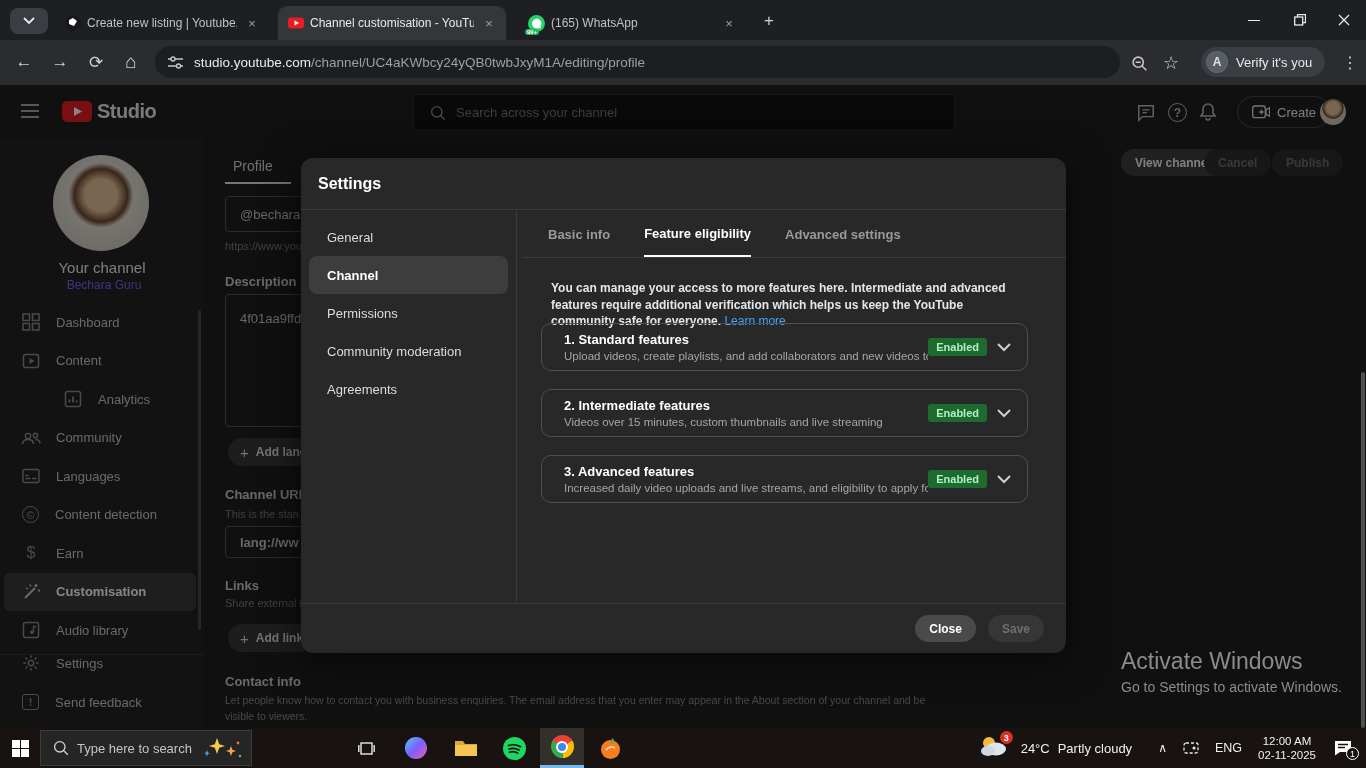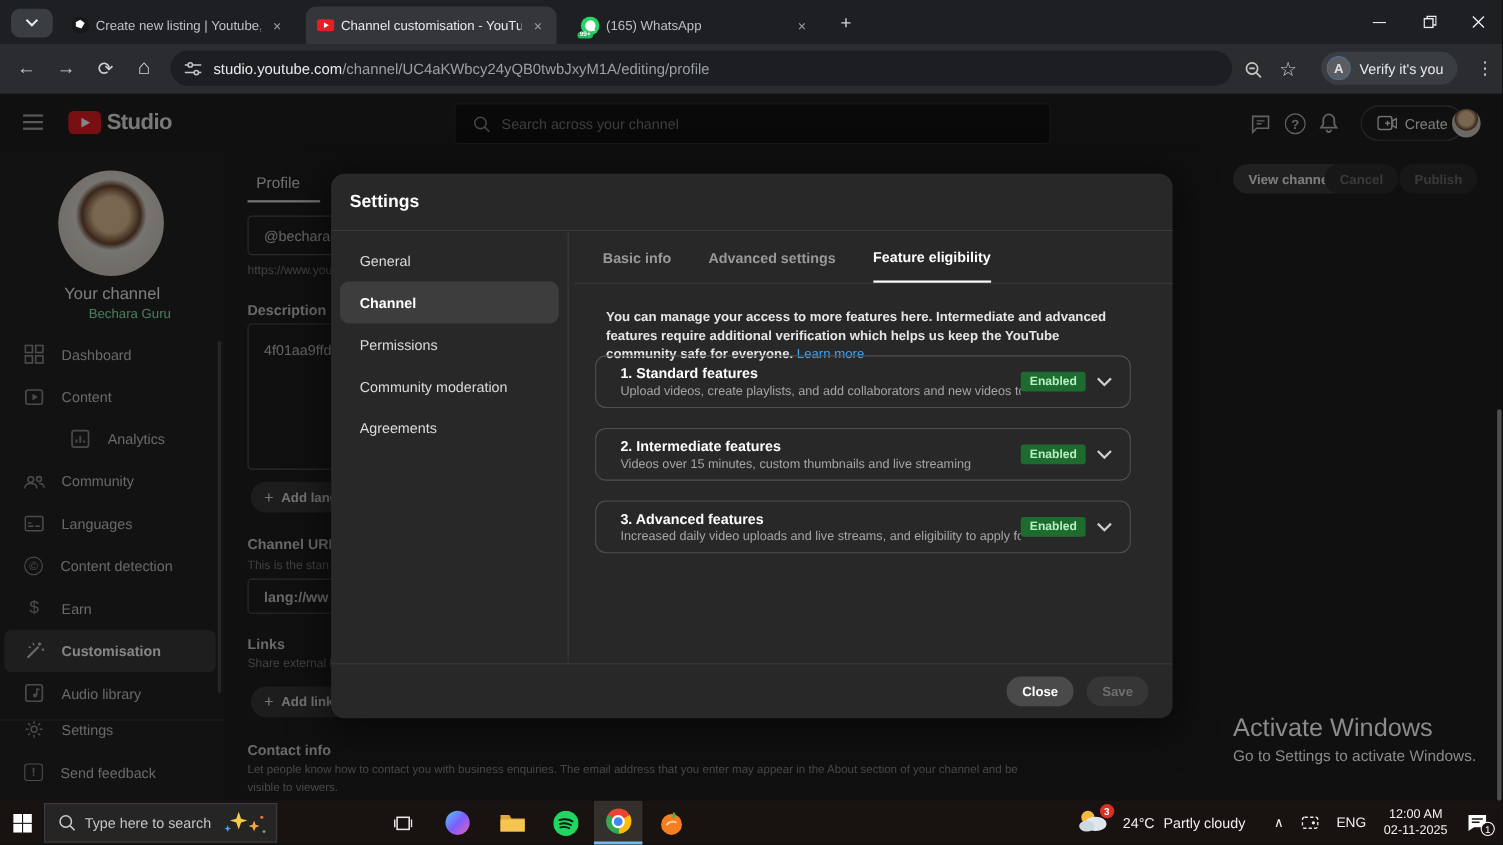--- a/index.html
+++ b/index.html
@@ -200,21 +200,21 @@
           <path d="M15.5 5l4-2.2v9.4l-4-2.2z" fill="none" stroke="#ddd" stroke-width="1.5"></path>
         </svg>
       <span style="color:#eee; font-size:13px; font-weight:normal;">Create</span>
     </div>
     <div class="abs" style="left:1320px; top:14px; width:26px; height:26px; border-radius:50%; background:radial-gradient(circle at 50% 35%, #e7c49c 30%, #6d4a33 48%, #cfc9c1 52%);"></div>
   </div>
 
   <div id="sidebar" class="abs">
     <div class="abs" style="left:53px; top:17px; width:96px; height:96px; border-radius:50%; background:radial-gradient(circle at 50% 42%, #e8c49a 22%, #6e4a32 36%, #e3ded7 44%, #c9c2b9 100%);"></div>
     <div class="abs" style="left:0; top:121px; width:204px; text-align:center; color:#efefef; font-size:15px;">Your channel</div>
-    <div class="abs" style="left:16px; top:140px; width:204px; text-align:center; color:#86efac; font-size:12px;">Bechara Guru</div>
+    <div class="abs" style="left:2px; top:140px; width:204px; text-align:center; color:#8b5cf6; font-size:12px;">Bechara Guru</div>
 
     <div class="side-item" style="top:165px;">
       <span class="side-icon">
           <svg width="18" height="18" viewBox="0 0 18 18">
             <g fill="none" stroke="#8f8f8f" stroke-width="1.5">
               <rect x="1" y="1" width="6.5" height="6.5"></rect>
               <rect x="10.5" y="1" width="6.5" height="6.5"></rect>
               <rect x="1" y="10.5" width="6.5" height="6.5"></rect>
               <rect x="10.5" y="10.5" width="6.5" height="6.5"></rect>
             </g>
@@ -359,22 +359,22 @@
       <div class="mnav-item">General</div>
       <div class="mnav-item sel">Channel</div>
       <div class="mnav-item">Permissions</div>
       <div class="mnav-item">Community moderation</div>
       <div class="mnav-item">Agreements</div>
     </div>
 
     <div id="modal-content">
       <div id="modal-tabs">
         <div class="mtab">Basic info</div>
+        <div class="mtab sel">Feature eligibility</div>
         <div class="mtab">Advanced settings</div>
-        <div class="mtab sel">Feature eligibility</div>
       </div>
 
       <div id="feature-pane">
         <div id="intro">
           <span>You can manage your access to more features here. Intermediate and advanced features require additional verification which helps us keep the YouTube community safe for everyone. </span><a href="#">Learn more</a>
         </div>
 
         <div class="fcard" style="top:65px;">
           <div class="fcard-text">
             <div class="fcard-title">1. Standard features</div>

